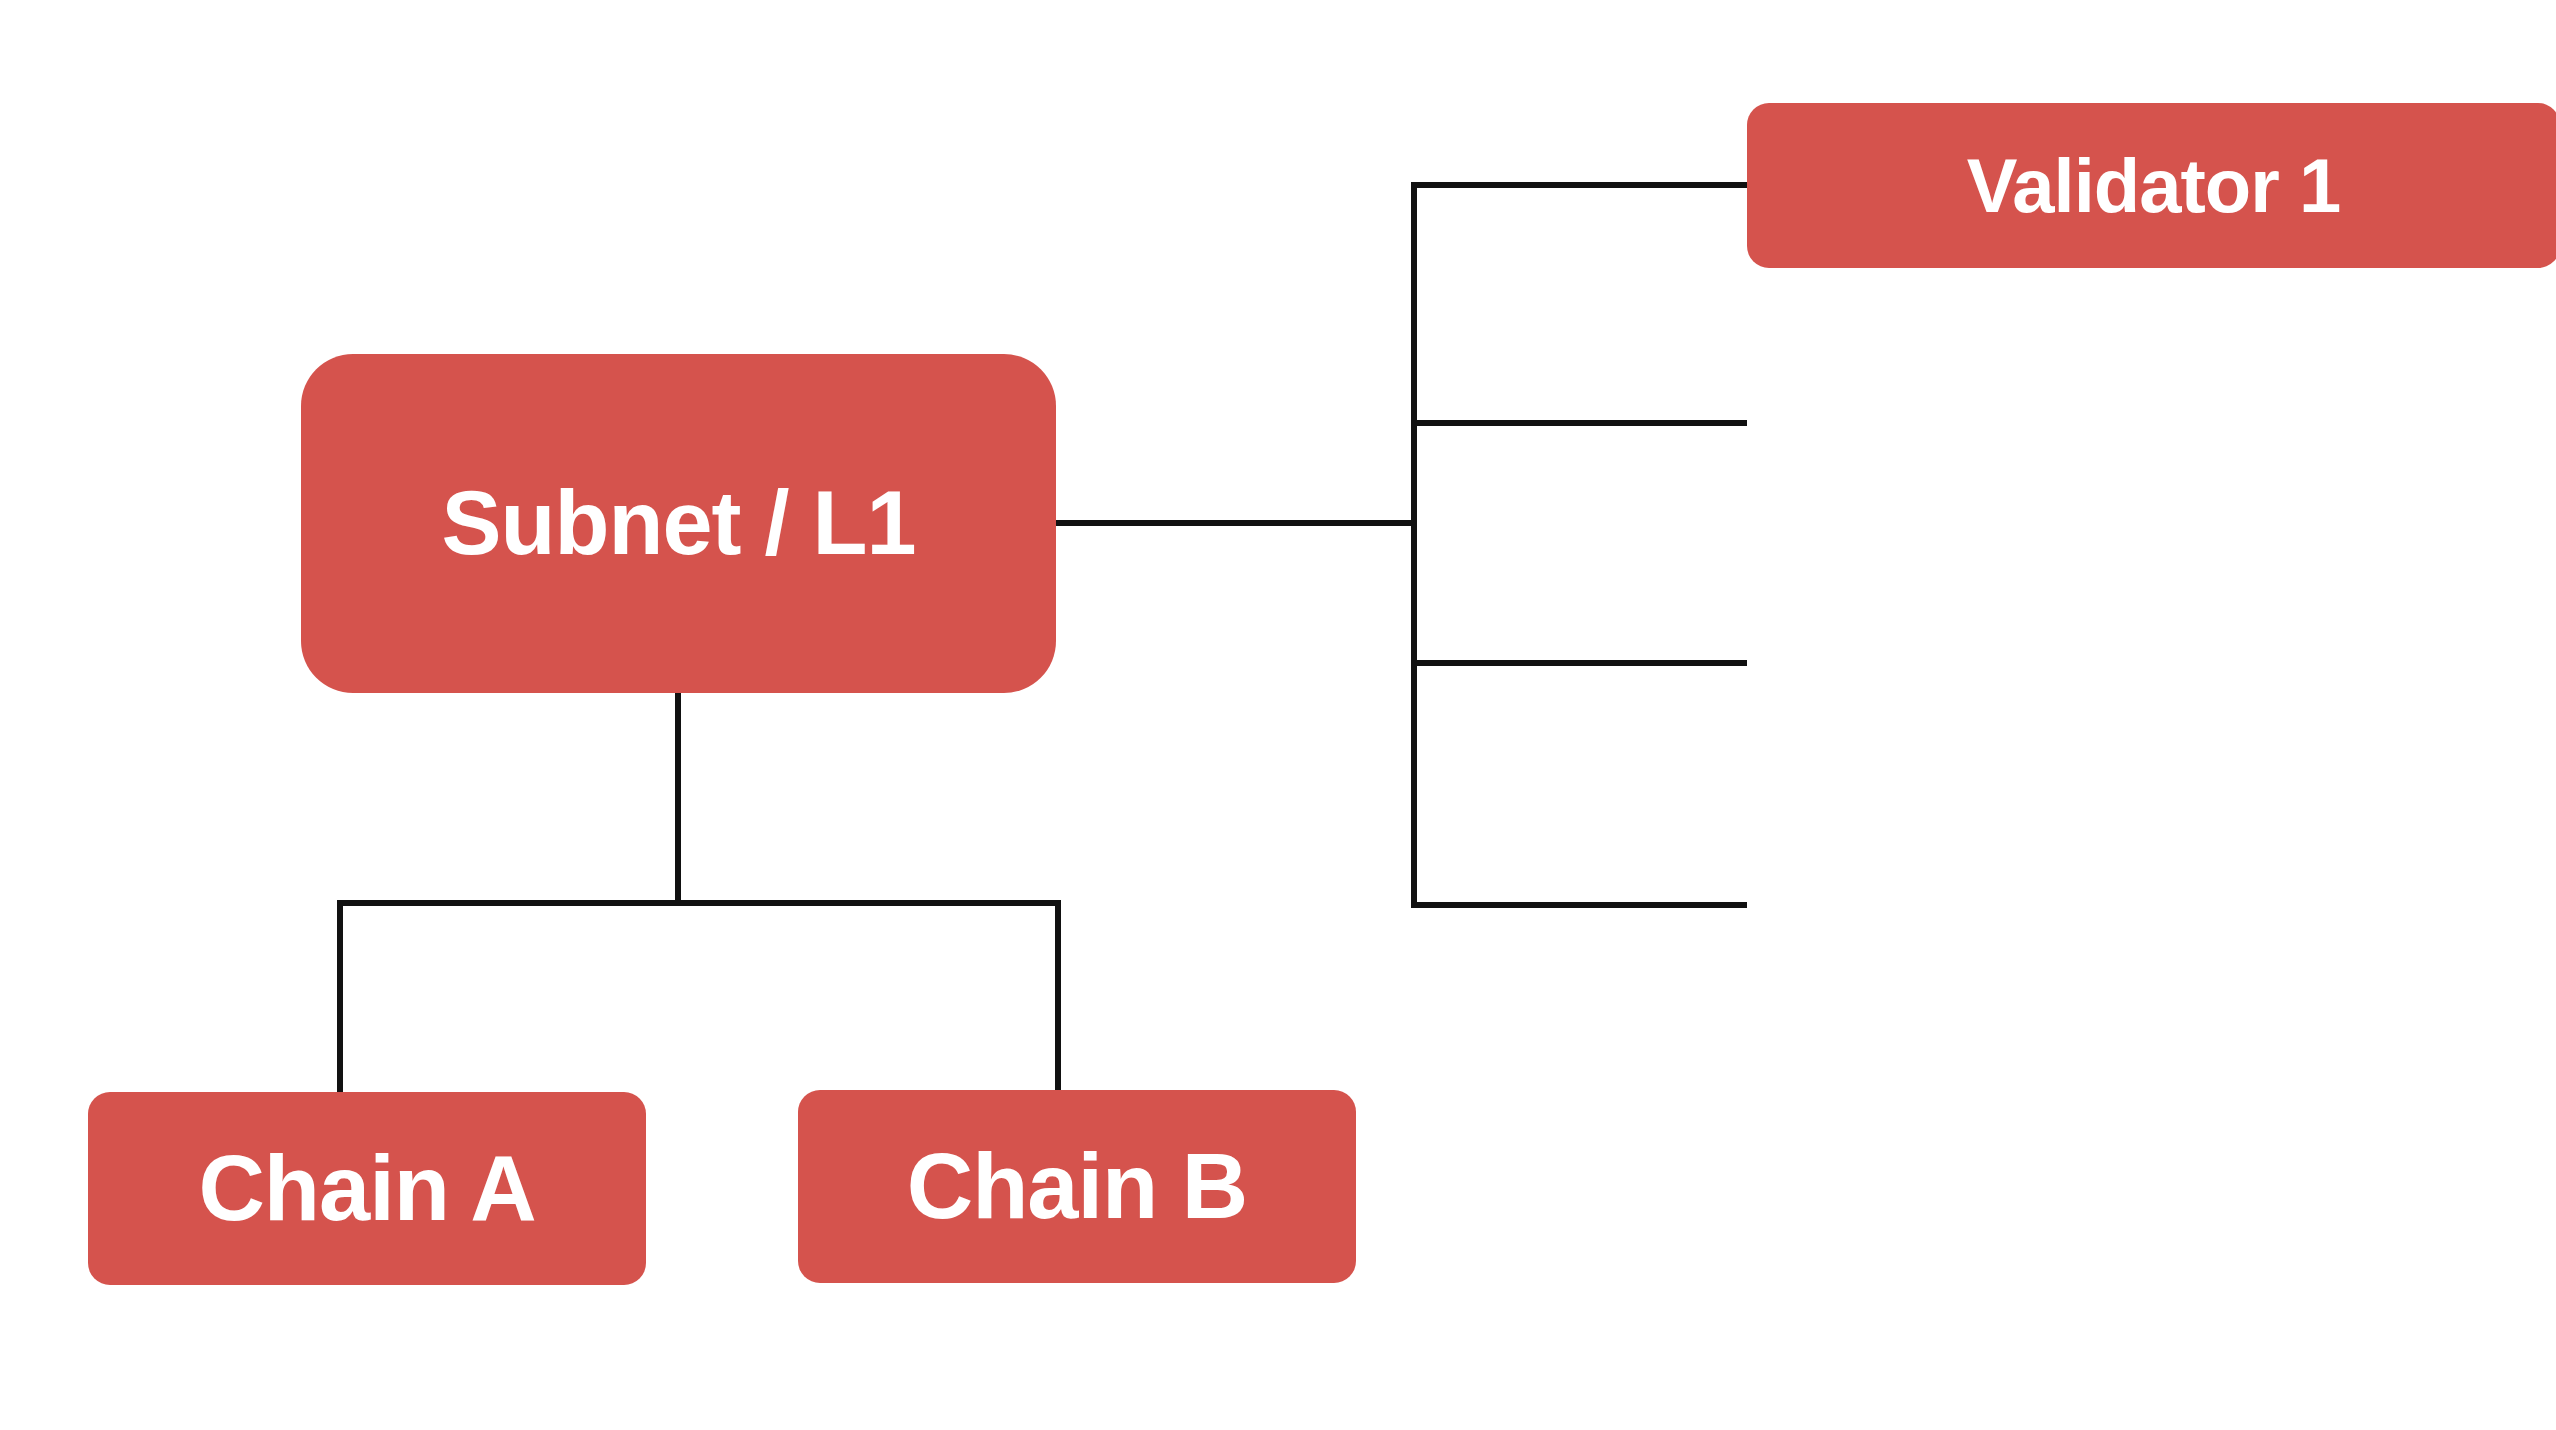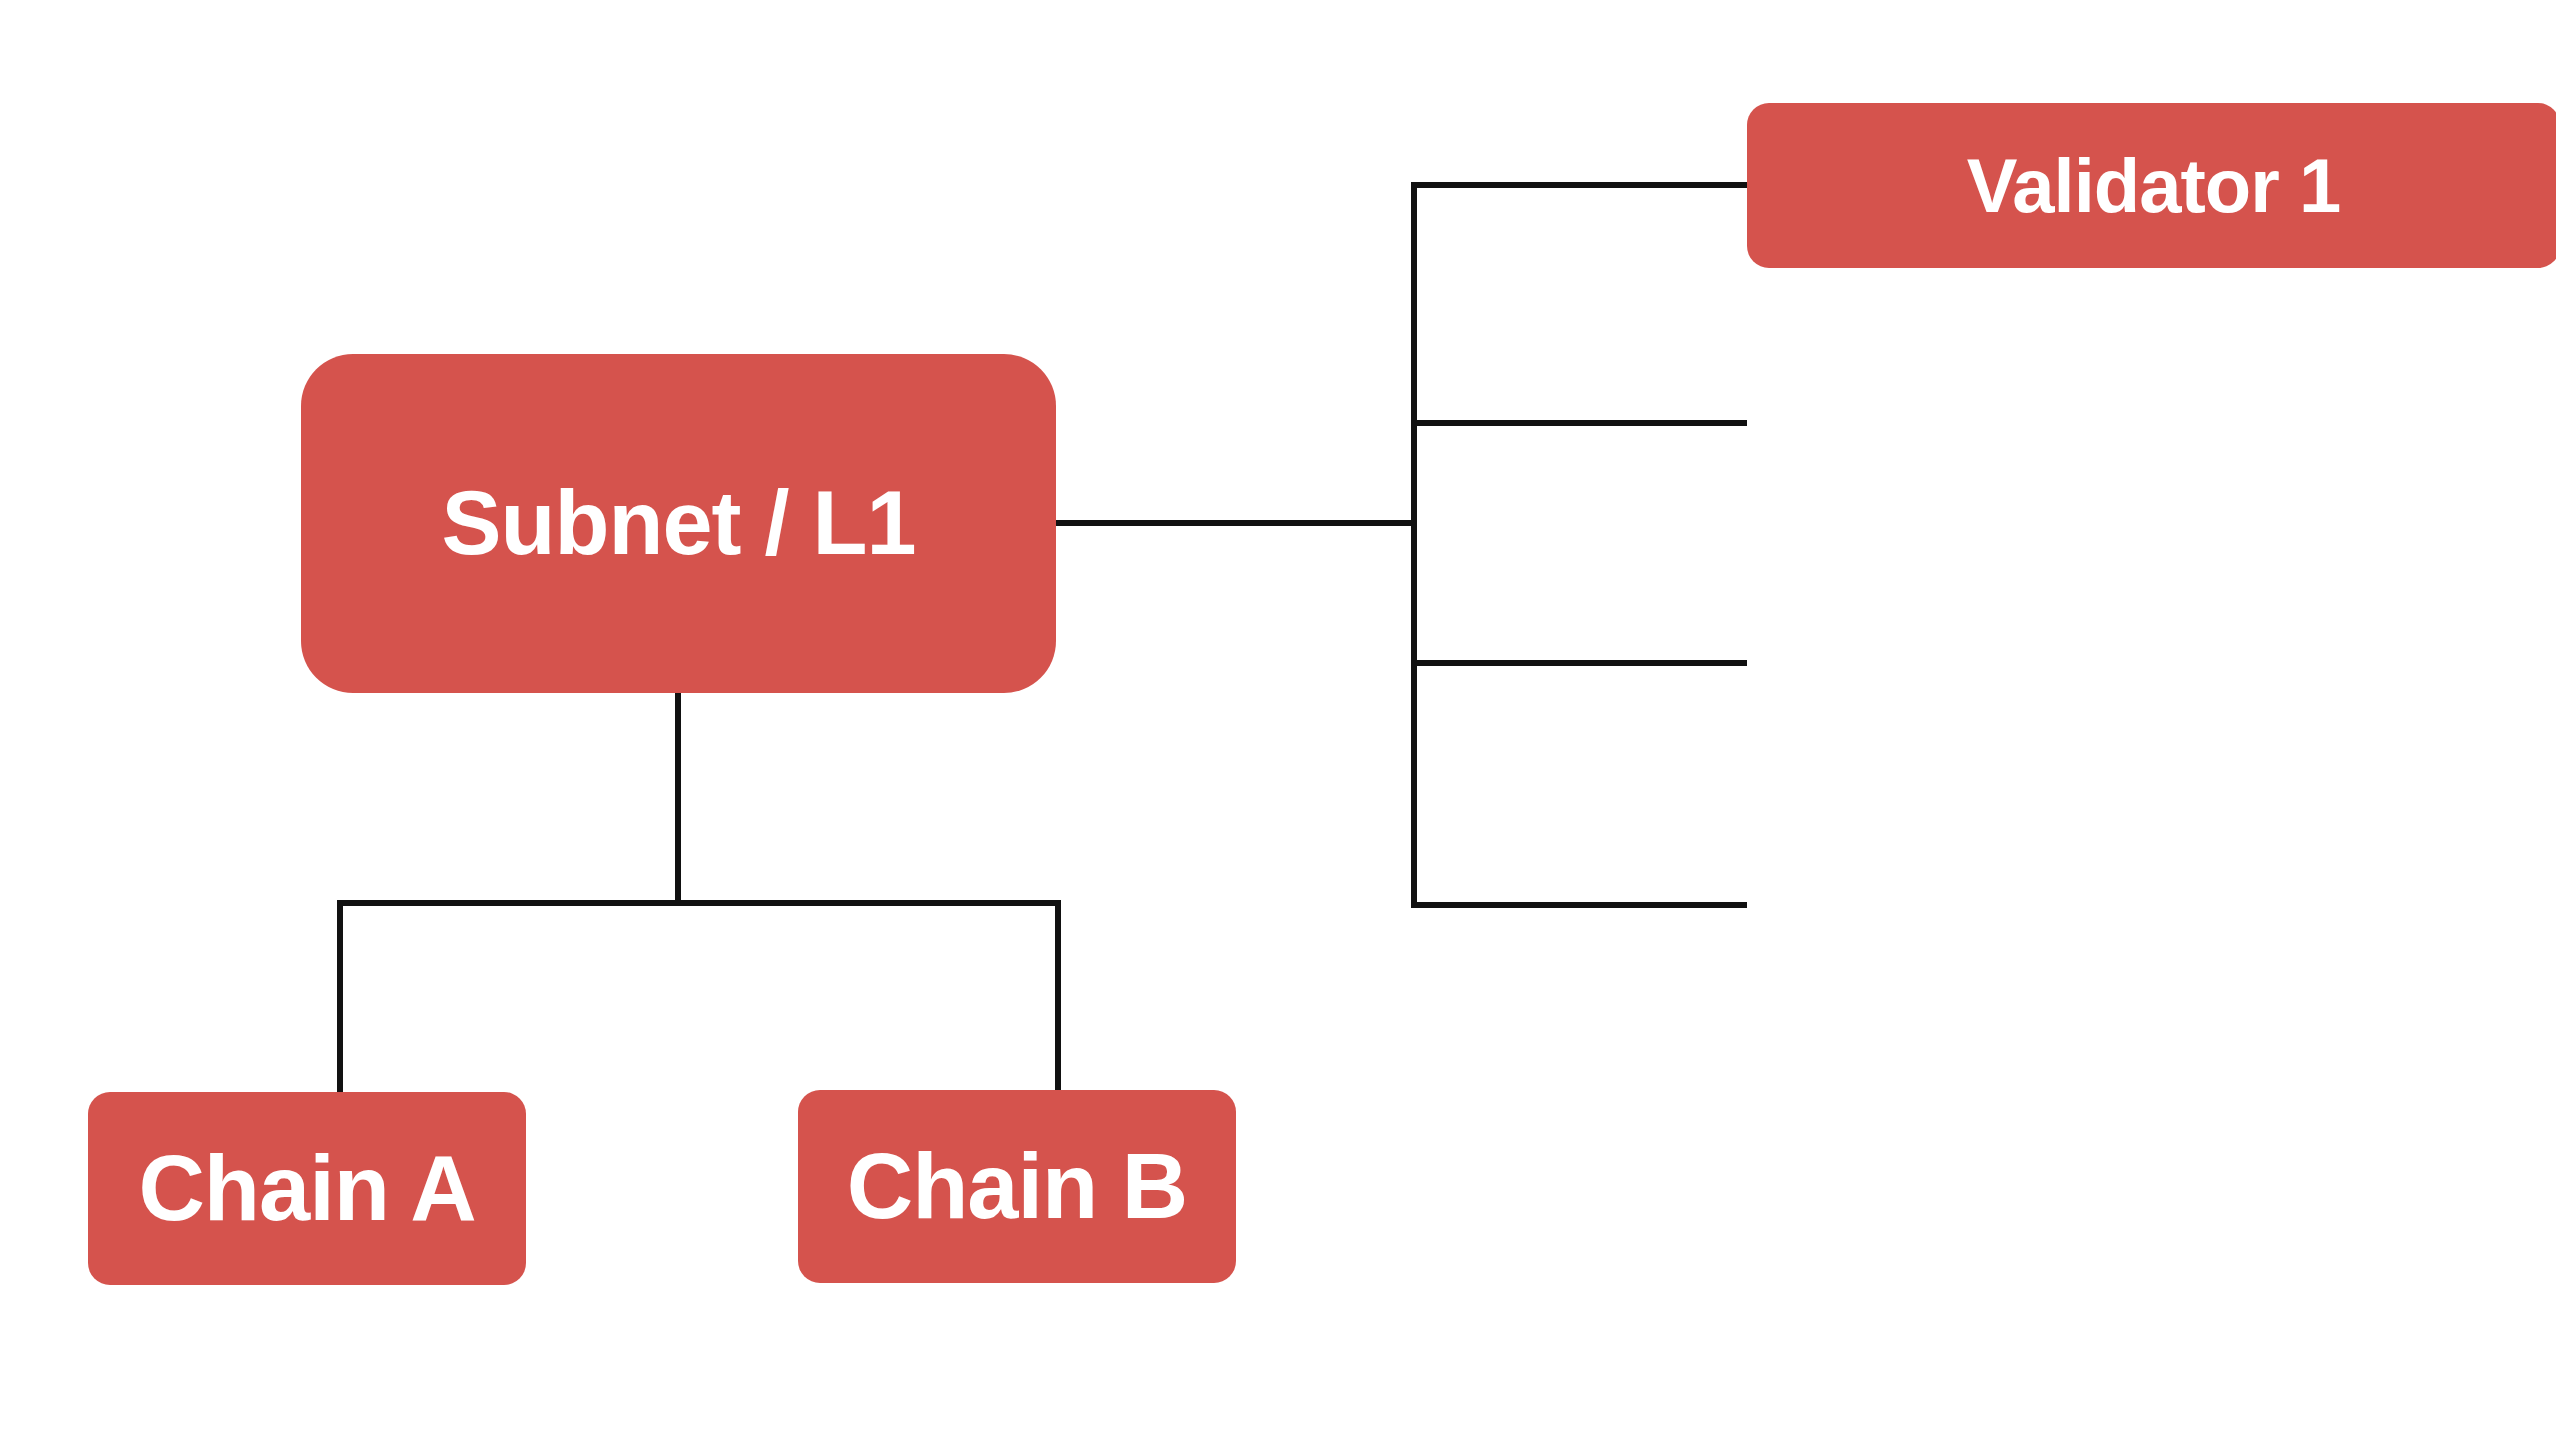--- a/index.html
+++ b/index.html
@@ -40,21 +40,21 @@
   .node.validator{
     left:1747px; width:813px; height:165px;
     border-radius:22px;
     font-size:76px;
   }
   .node.v1{top:103px;}
   .node.v2{top:340px;}
   .node.v3{top:581px;}
   .node.v4{top:822px;}
   .node.chain{
-    width:438px; height:193px;
+    width:558px; height:193px;
     border-radius:22px;
     font-size:92px;
   }
   .node.chain-a{left:88px; top:1092px;}
   .node.chain-b{left:798px; top:1090px;}
   .line{
     position:absolute;
     background:var(--line-color);
   }
   .line.subnet-right  {left:1056px; top:520px; width:361px; height:6px;}

